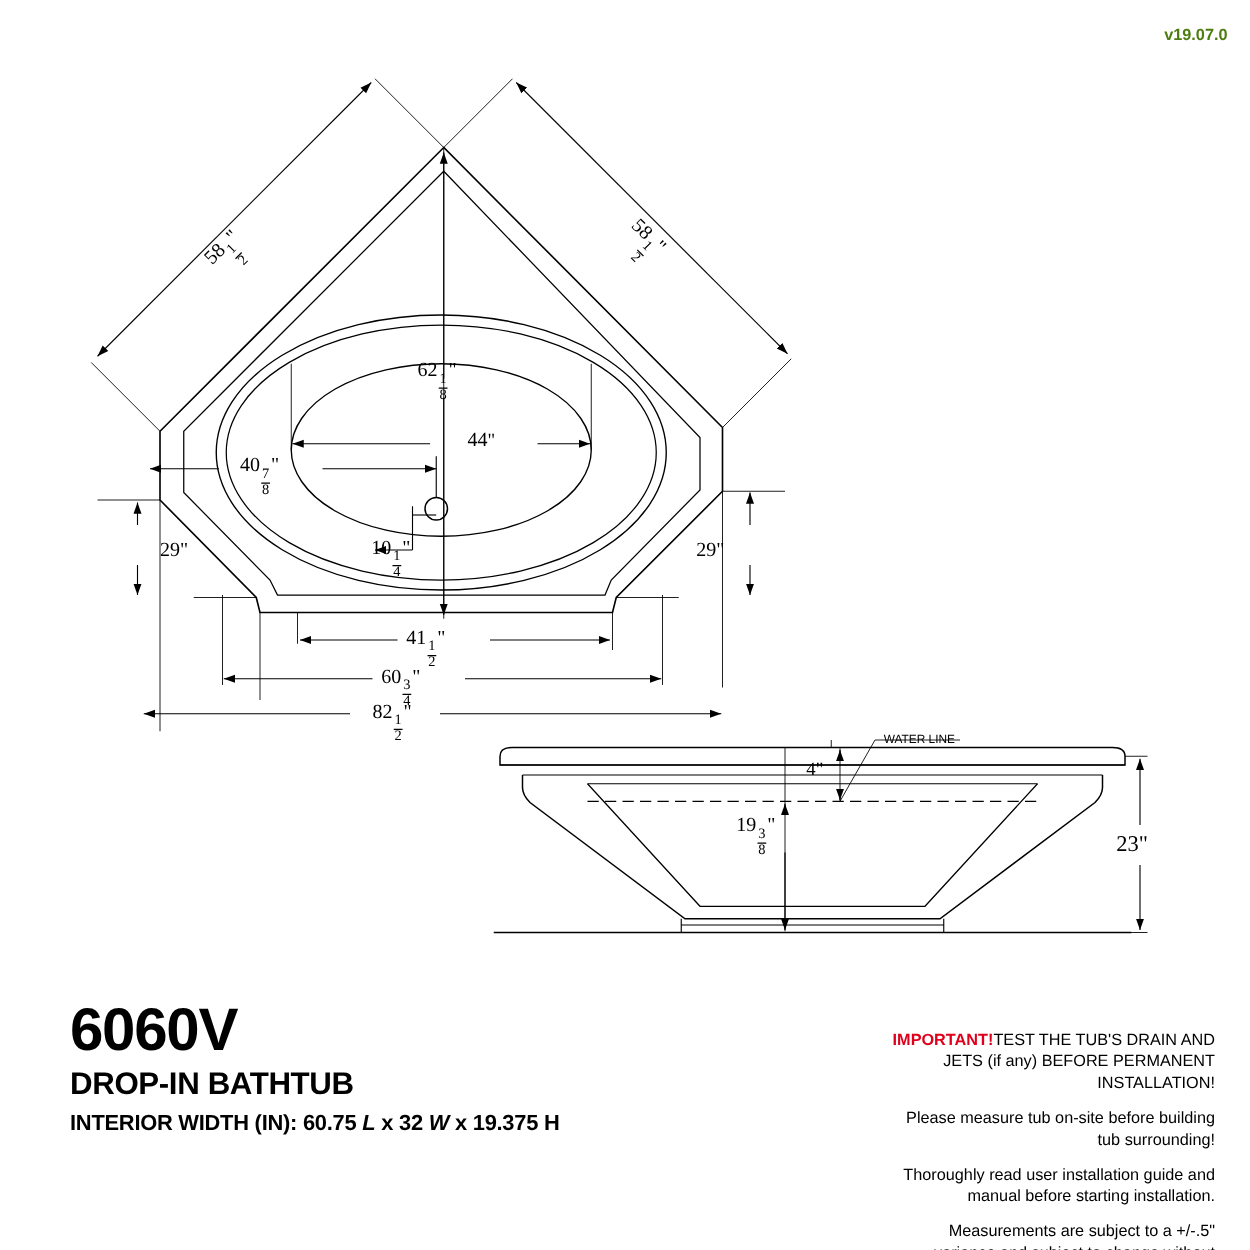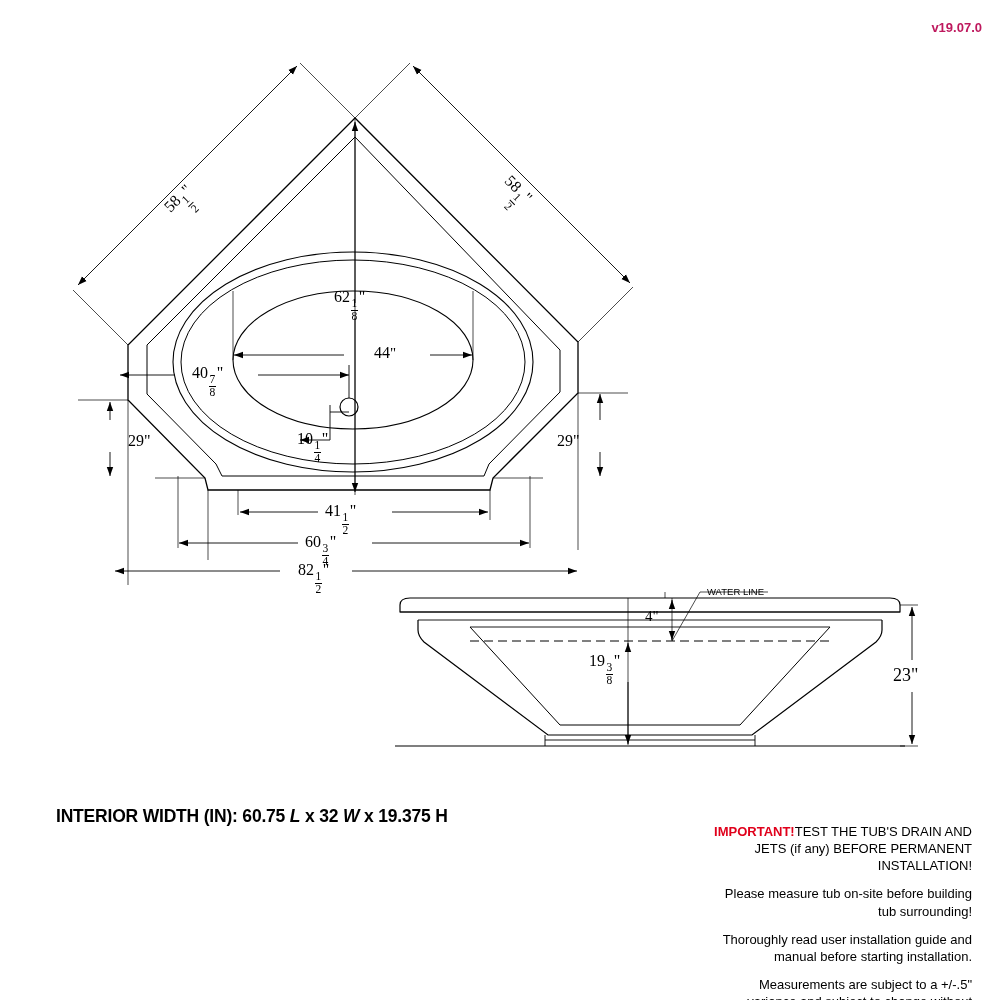--- a/index.html
+++ b/index.html
@@ -19,21 +19,21 @@
     position: absolute;
     left: 0; top: 0;
     width: 1000px; height: 1000px;
   }
   .version {
     position: absolute;
     right: 18px;
     top: 20px;
     font-size: 13px;
     font-weight: bold;
-    color: #be185d;
+    color: #4d7c0f;
     letter-spacing: 0px;
     font-family: "Liberation Sans", sans-serif;
   }
 
   
   .dim {
     position: absolute;
     font-family: "Liberation Serif", serif;
     font-size: 16px;
     white-space: nowrap;
@@ -276,20 +276,22 @@
 <div class="dim" style="left:645px; top:608px; font-size:15px;">4"</div>
 
 <div class="dim" style="left:589px; top:652px;">19<span class="frac">
       <span class="num">3</span>
       <span class="den">8</span>
     </span>"</div>
 
 <div class="dim" style="left:893px; top:665px; font-size:18px;">23"</div>
 
 <div class="title-block">
+  <div class="model">6060V</div>
+  <div class="subtitle">DROP-IN BATHTUB</div>
   <div class="spec" style="margin-top:6px;">
     <span>INTERIOR WIDTH (IN):</span>
     <span>60.75</span>
     <span class="it">L</span>
     <span>x</span>
     <span>32</span>
     <span class="it">W</span>
     <span>x</span>
     <span>19.375</span>
     <span>H</span>

